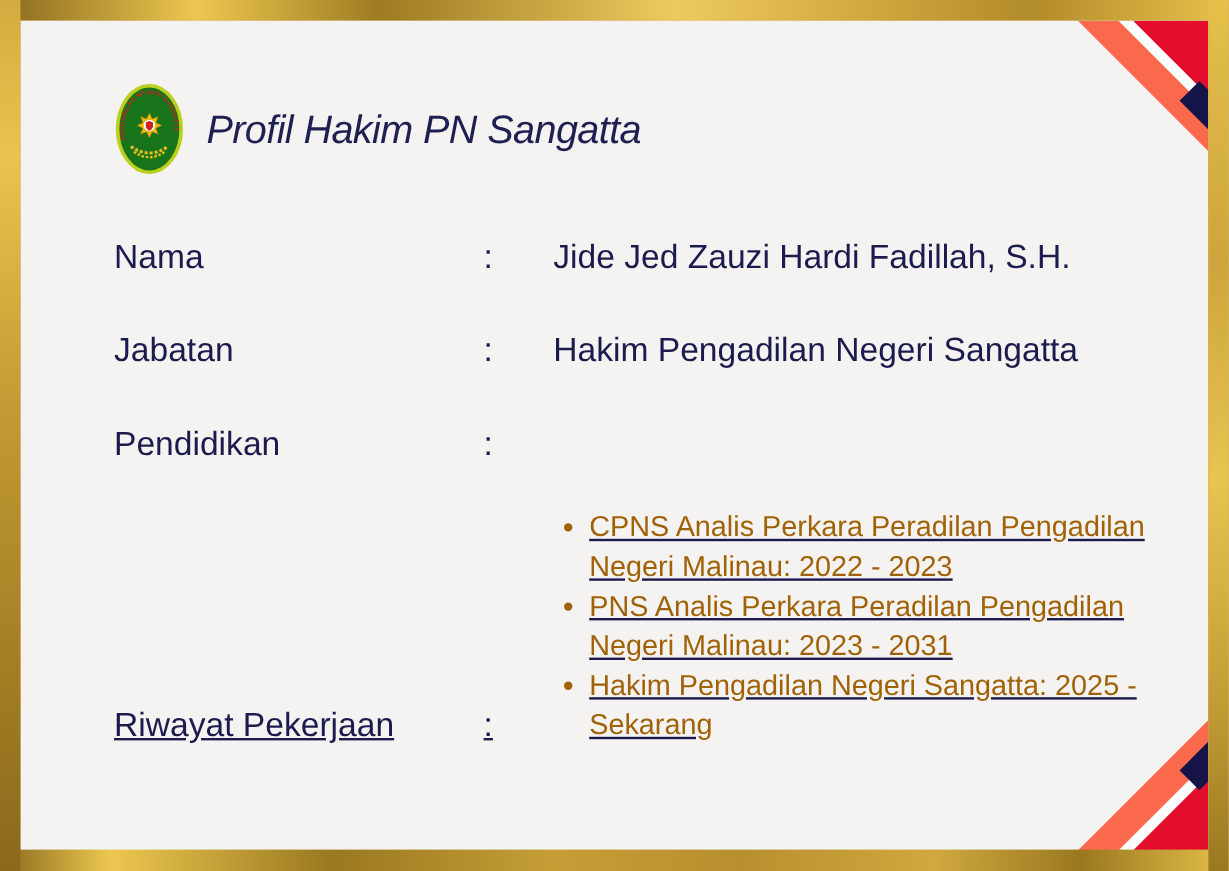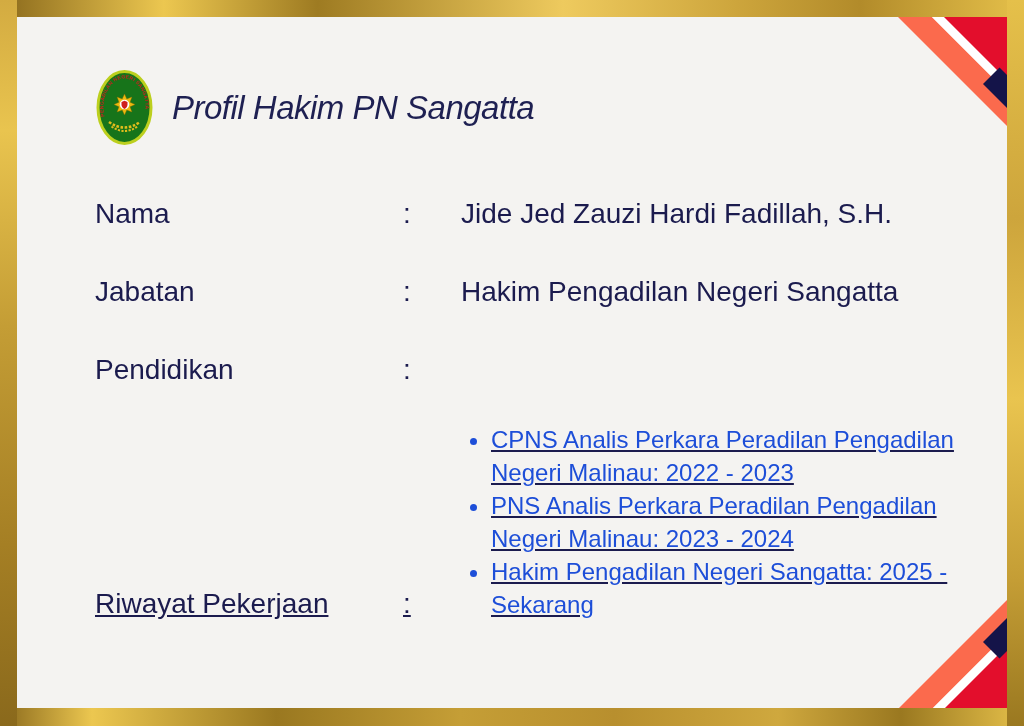--- a/index.html
+++ b/index.html
@@ -61,21 +61,21 @@
   .row.r3{top:336px;}
   .row.r4{top:406px;text-decoration:underline;}
   .row.r4 .label{margin-top:11px;}
   .row.r4 .colon{margin-top:3px;}
   .value-list{
     margin:0;padding:0 0 0 30px;
     max-width:505px;
     list-style:disc;
   }
   .value-list li{
-    font-size:24px;line-height:33px;color:#1d4ed8;
+    font-size:24px;line-height:33px;color:#a16207;
   }
 </style>
 </head>
 <body>
 
 <div class="frame">
 
   <div class="content">
 
     <svg class="ribbon tr" width="160" height="110" viewBox="0 0 160 110">
@@ -123,21 +123,21 @@
     <div class="row r3">
       <div class="label">Pendidikan</div>
       <div class="colon">:</div>
     </div>
 
     <div class="row r4">
       <div class="label">Riwayat Pekerjaan</div>
       <div class="colon">:</div>
       <ul class="value-list">
         <li>CPNS Analis Perkara Peradilan Pengadilan Negeri Malinau: 2022 - 2023</li>
-        <li>PNS Analis Perkara Peradilan Pengadilan Negeri Malinau: 2023 - 2024</li>
+        <li>PNS Analis Perkara Peradilan Pengadilan Negeri Malinau: 2023 - 2031</li>
         <li>Hakim Pengadilan Negeri Sangatta: 2025 - Sekarang</li>
       </ul>
     </div>
 
   </div>
 
   <div class="edge top"></div>
   <div class="edge bottom"></div>
   <div class="edge left"></div>
   <div class="edge right"></div>

